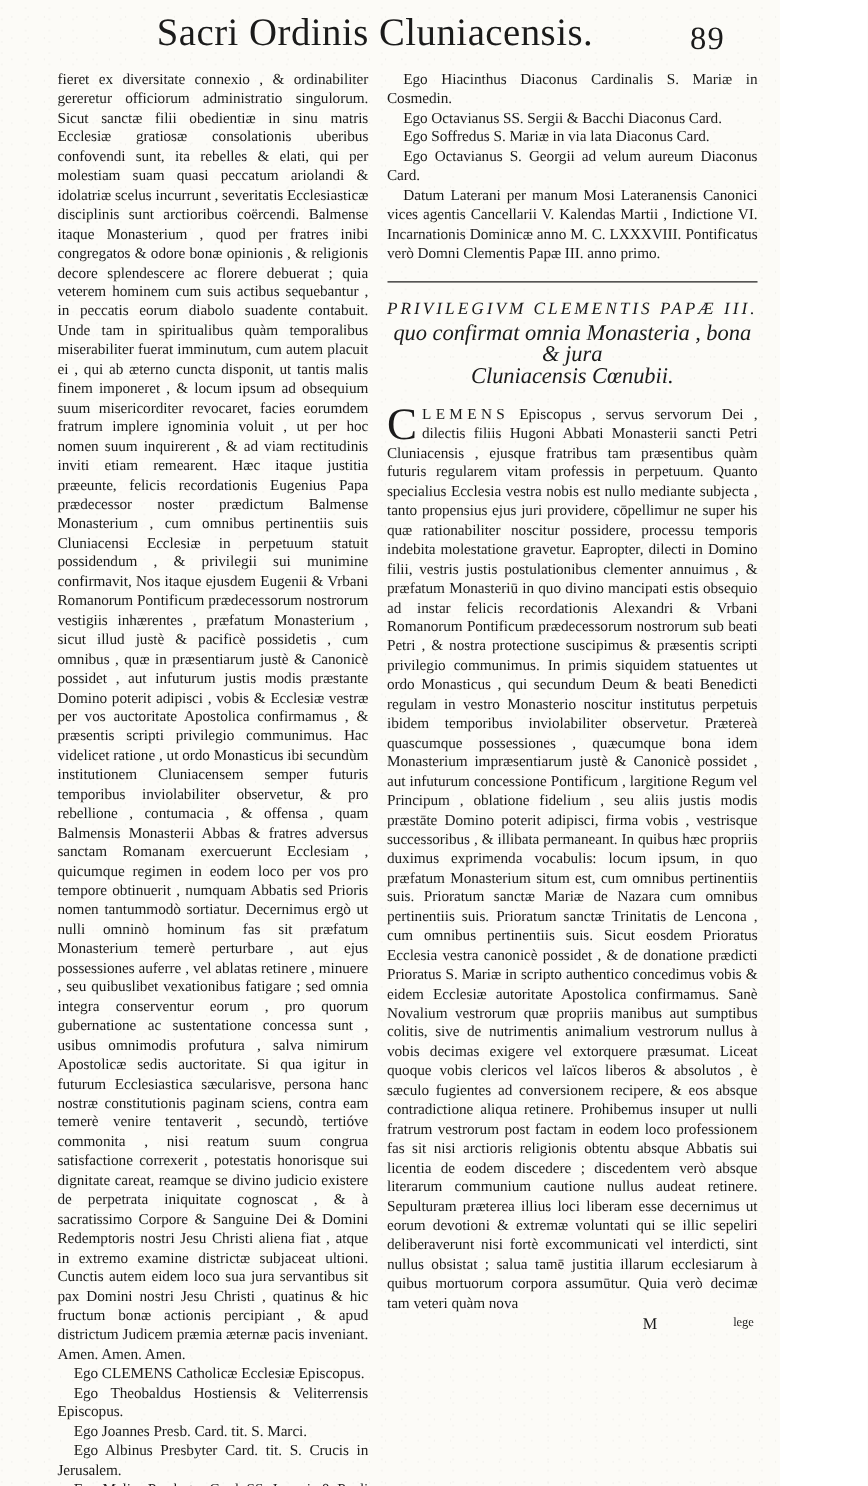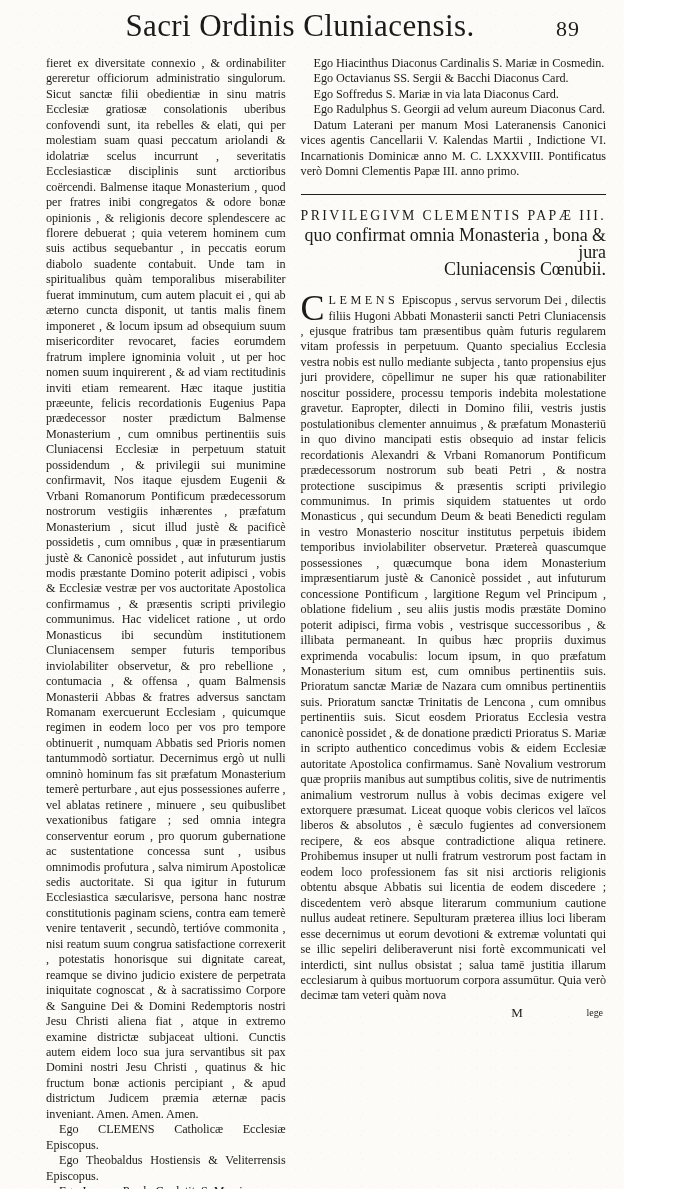--- a/index.html
+++ b/index.html
@@ -23,21 +23,21 @@
   .running-header { position:relative; height:54px; }
   .header-title {
     text-align:center;
     font-size:31px;
     letter-spacing:0.4px;
     padding-top:8px;
     transform:translateX(-12px);
   }
   .page-number {
     position:absolute; right:44px; top:16px;
-    font-size:22px; letter-spacing:1px;
+    font-size:26px; letter-spacing:1px;
   }
   .columns {
     display:flex;
     gap:15px;
     padding:2px 18px 0 22px;
     margin-left:24px;
   }
   .col {
     font-size:12.2px;
     line-height:15.45px;
@@ -46,21 +46,21 @@
   }
   .col-left  { width:315px; }
   .col-right { width:322px; }
   p { margin:0; }
   .indent { text-indent:13px; }
   .section-rule {
     border:none;
     border-top:1.6px solid #1f1f1f;
     margin:14px 0 13px 0;
   }
-  .priv-heading { text-align:right; }
+  .priv-heading { text-align:center; font-style:italic; }
   .priv-title {
     font-size:13.8px;
     letter-spacing:2.4px;
     white-space:nowrap;
     margin-bottom:4px;
   }
   .priv-sub { font-size:18px; line-height:17px; }
   .priv-sub-last { margin-bottom:15px; }
   .drop-cap {
     float:left;
@@ -91,21 +91,21 @@
       <p class="indent">Ego Theobaldus Hostiensis &amp; Veliterrensis Episcopus.</p>
       <p class="indent">Ego Joannes Presb. Card. tit. S. Marci.</p>
       <p class="indent">Ego Albinus Presbyter Card. tit. S. Crucis in Jerusalem.</p>
       <p class="indent">Ego Melior Presbyter Card. SS. Joannis &amp; Pauli tit. Pammachii.</p>
     </section>
 
     <section class="col col-right">
       <p class="indent">Ego Hiacinthus Diaconus Cardinalis S. Mariæ in Cosmedin.</p>
       <p class="indent">Ego Octavianus SS. Sergii &amp; Bacchi Diaconus Card.</p>
       <p class="indent">Ego Soffredus S. Mariæ in via lata Diaconus Card.</p>
-      <p class="indent">Ego Radulphus S. Georgii ad velum aureum Diaconus Card.</p>
+      <p class="indent">Ego Octavianus S. Georgii ad velum aureum Diaconus Card.</p>
       <p class="indent">Datum Laterani per manum Mosi Lateranensis Canonici vices agentis Cancellarii V. Kalendas Martii , Indictione VI. Incarnationis Dominicæ anno M. C. LXXXVIII. Pontificatus verò Domni Clementis Papæ III. anno primo.</p>
 
       <hr class="section-rule">
 
       <div class="priv-heading">
         <div class="priv-title">PRIVILEGIVM CLEMENTIS PAPÆ III.</div>
         <div class="priv-sub">quo confirmat omnia Monasteria , bona &amp; jura</div>
         <div class="priv-sub priv-sub-last">Cluniacensis Cœnubii.</div>
       </div>
 

